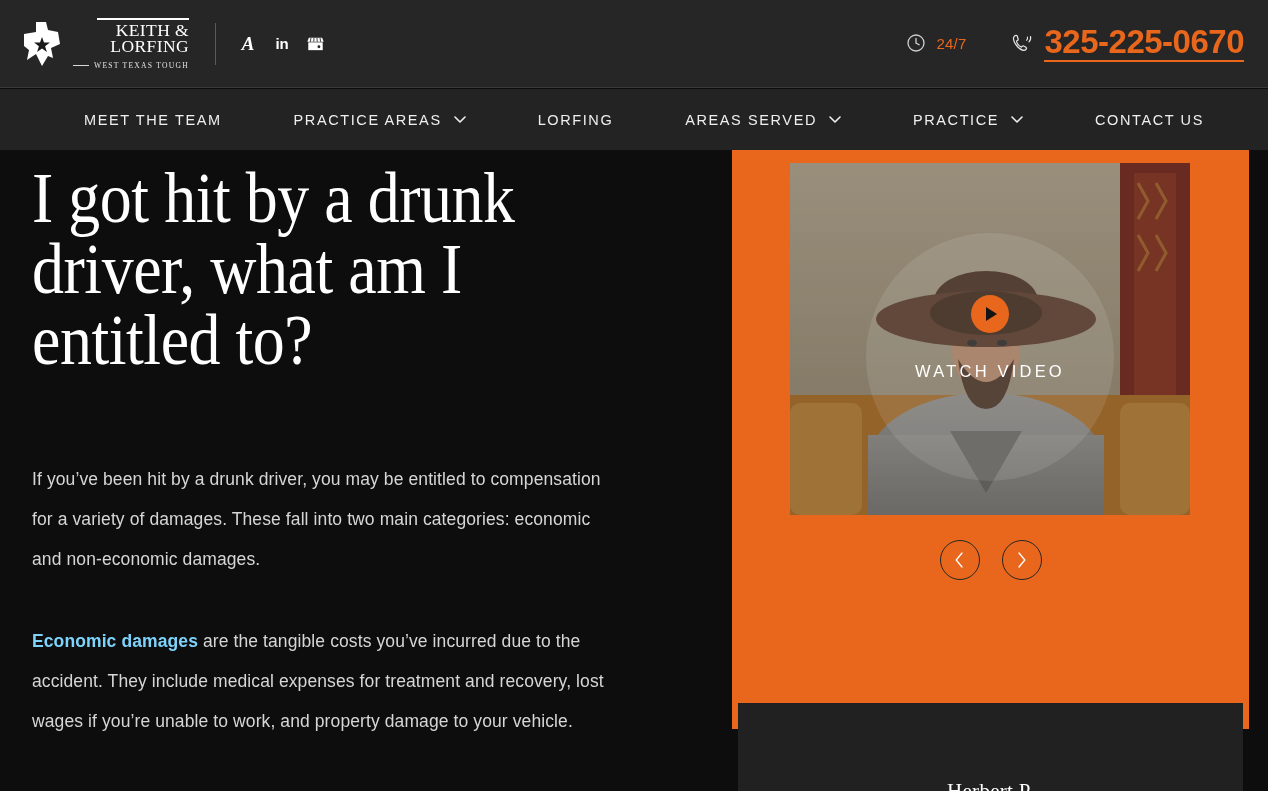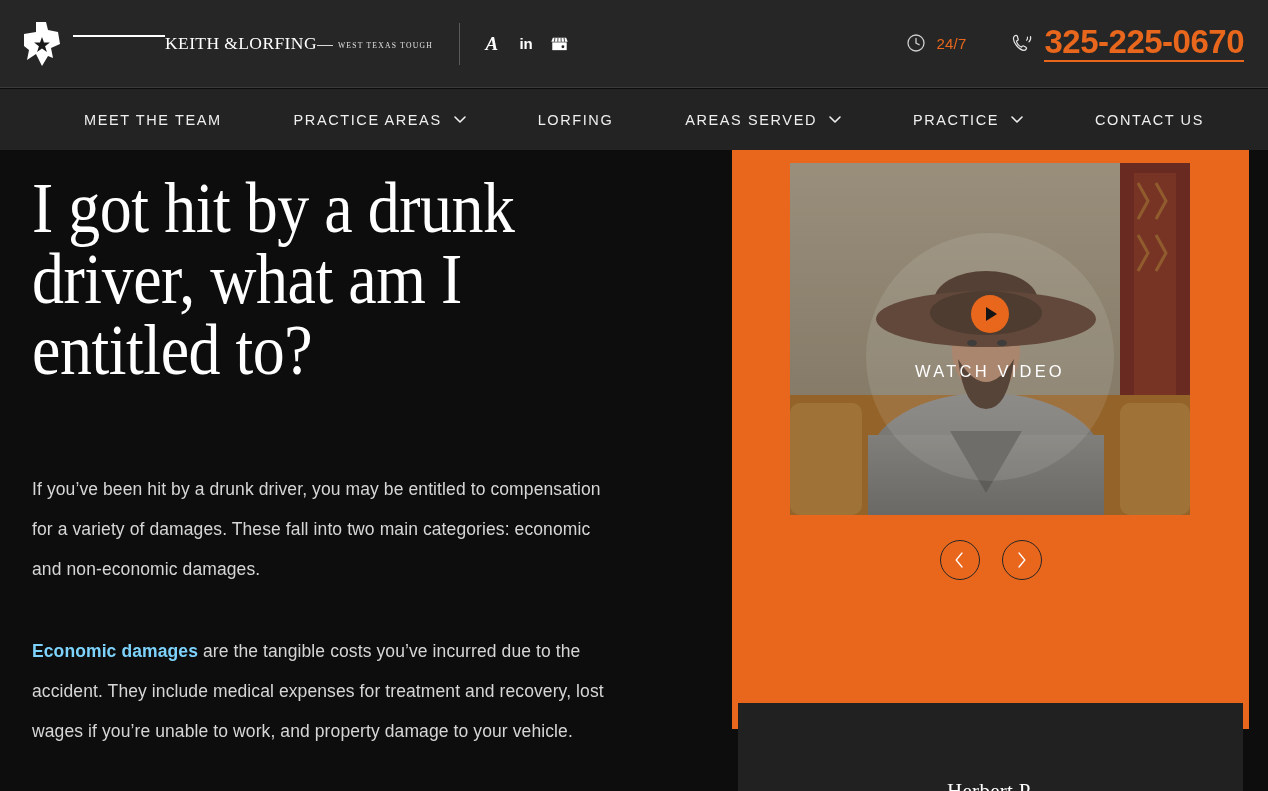--- a/index.html
+++ b/index.html
@@ -14,21 +14,21 @@
   
   .header {
     position: absolute; top: 0; left: 0; width: 1268px; height: 88px;
     background: #262626;
     display: flex; align-items: center;
     border-bottom: 1px solid #3a3a3a;
   }
   .brand-block { display: flex; align-items: center; padding-left: 22px; }
   .logo { display: flex; align-items: center; gap: 9px; }
   .logo-mark { width: 42px; height: 48px; display: block; }
-  .logo-type { display: flex; flex-direction: row; align-items: flex-start; }
+  .logo-type { display: flex; flex-direction: column; align-items: flex-end; }
   .logo-rule-top {
     width: 92px; height: 2px; background: #ffffff; margin-bottom: 2px;
   }
   .logo-name {
     font-family: "Liberation Serif", serif;
     color: #ffffff; font-size: 17.5px; line-height: 16.5px;
     letter-spacing: 0.4px; font-weight: 400;
     white-space: nowrap;
   }
   .logo-tag-row { display: flex; align-items: center; gap: 5px; margin-top: 6px; }
@@ -81,21 +81,21 @@
   .nav-item {
     display: flex; align-items: center; gap: 12px;
     color: #efefef; font-size: 14.5px; letter-spacing: 1.6px;
     cursor: pointer; white-space: nowrap;
   }
   .caret { width: 12px; height: 7px; display: block; }
 
   
   .main { position: absolute; top: 150px; left: 0; width: 1268px; height: 641px; }
 
-  .left-col { position: absolute; left: 32px; top: 23px; width: 600px; }
+  .left-col { position: absolute; left: 32px; top: 13px; width: 600px; }
   .headline {
     font-family: "Liberation Serif", serif;
     color: #ffffff; font-size: 71px; line-height: 71px;
     font-weight: 400; letter-spacing: -0.5px;
     transform: scaleX(0.9); transform-origin: left top;
     width: 680px;
   }
   .body-copy {
     color: #d6d6d6; font-size: 17.5px; line-height: 40px; letter-spacing: 0.1px;
     width: 580px;

